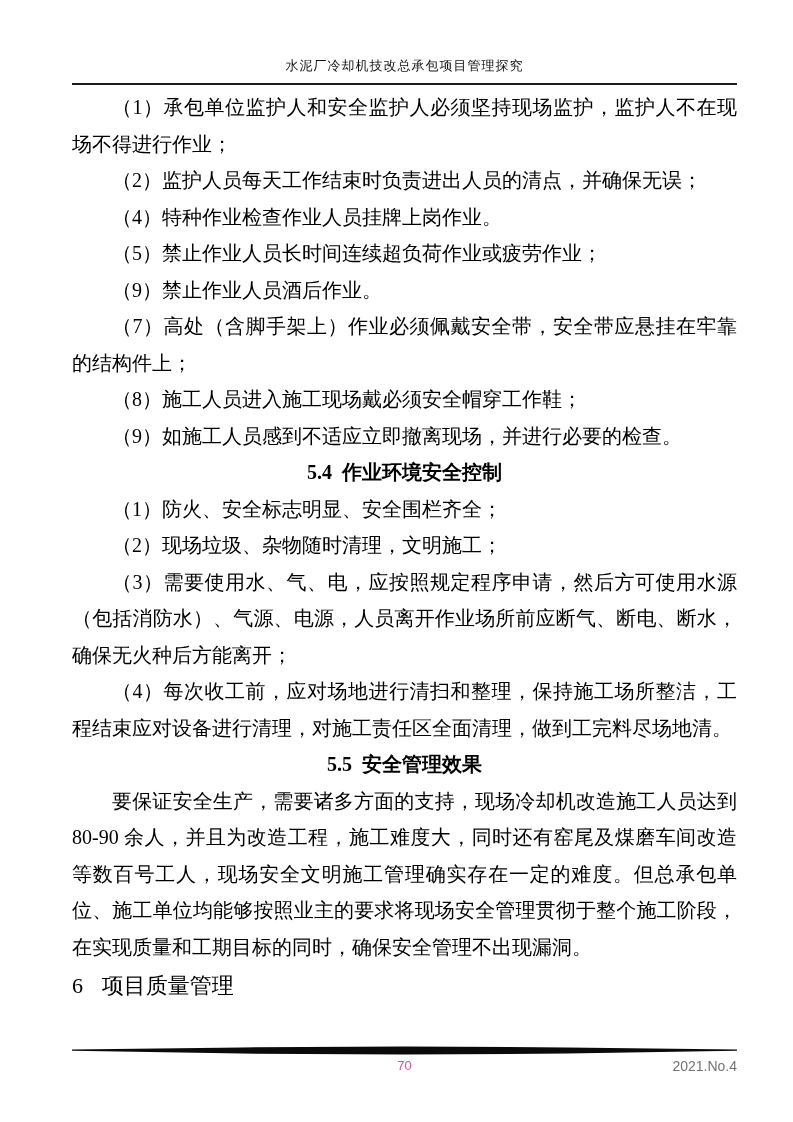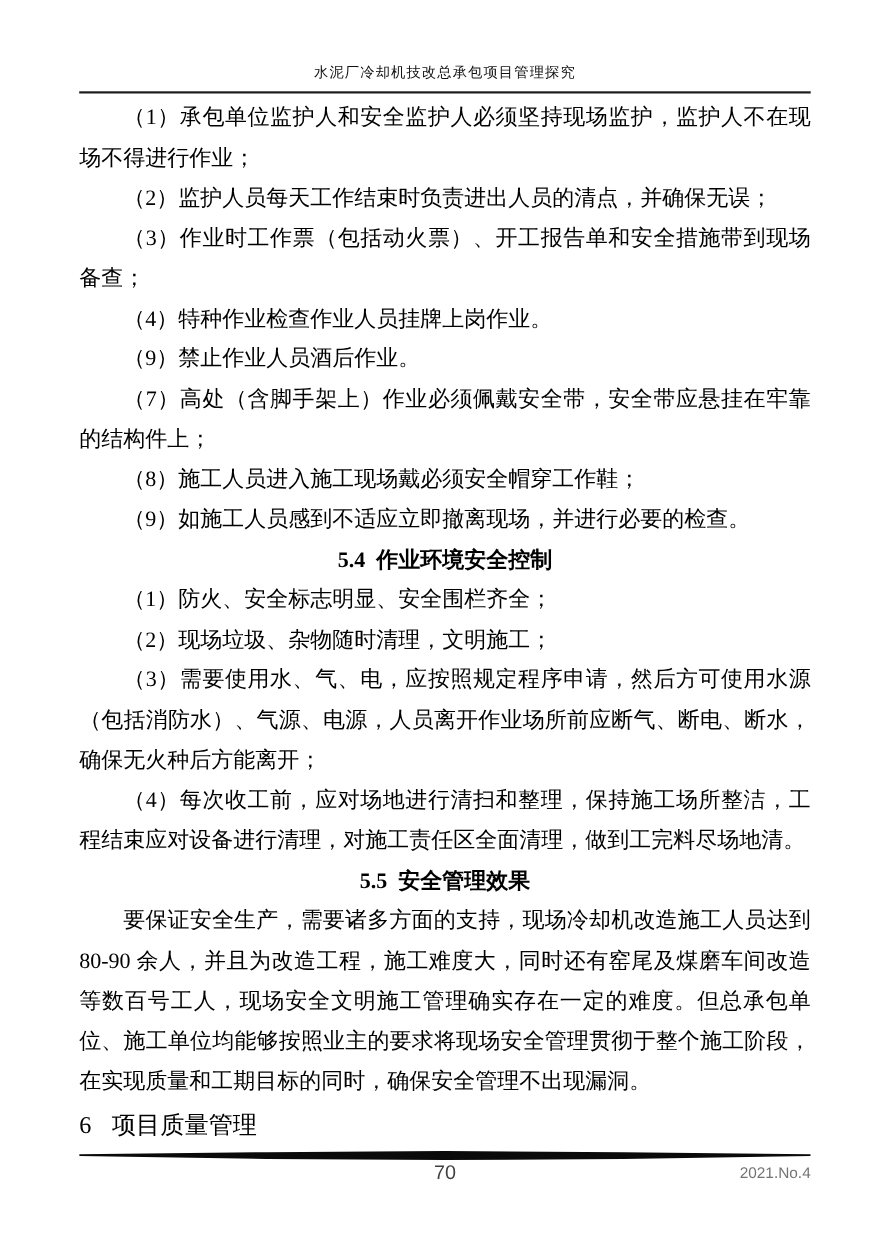--- a/index.html
+++ b/index.html
@@ -64,23 +64,23 @@
   }
   .footer-row {
     position: relative;
     margin-top: 2px;
     height: 18px;
     font-family: "Liberation Sans", "DejaVu Sans", sans-serif;
   }
   .page-num {
     display: block;
     text-align: center;
-    font-size: 18px;
+    font-size: 13px;
     line-height: 18px;
-    color: #404040;
+    color: #ec4899;
   }
   .issue-label {
     position: absolute;
     right: 0;
     top: 0;
     font-size: 14px;
     line-height: 18px;
     color: #737373;
   }
 </style>
@@ -88,22 +88,22 @@
 <body>
 
 <div class="page">
 
   <div class="header-title">水泥厂冷却机技改总承包项目管理探究</div>
   <div class="header-rule"></div>
 
   <div class="body">
     <p class="para">（1）承包单位监护人和安全监护人必须坚持现场监护，监护人不在现场不得进行作业；</p>
     <p class="para">（2）监护人员每天工作结束时负责进出人员的清点，并确保无误；</p>
-    <p class="para">（3）作业时工作票（包括动火票）、开工报告单和安全措施带到现场备查；</p>
     <p class="para">（4）特种作业检查作业人员挂牌上岗作业。</p>
+    <p class="para">（5）禁止作业人员长时间连续超负荷作业或疲劳作业；</p>
     <p class="para">（9）禁止作业人员酒后作业。</p>
     <p class="para">（7）高处（含脚手架上）作业必须佩戴安全带，安全带应悬挂在牢靠的结构件上；</p>
     <p class="para">（8）施工人员进入施工现场戴必须安全帽穿工作鞋；</p>
     <p class="para">（9）如施工人员感到不适应立即撤离现场，并进行必要的检查。</p>
 
     <h2 class="h2"><span class="h-num">5.4</span><span>作业环境安全控制</span></h2>
 
     <p class="para">（1）防火、安全标志明显、安全围栏齐全；</p>
     <p class="para">（2）现场垃圾、杂物随时清理，文明施工；</p>
     <p class="para">（3）需要使用水、气、电，应按照规定程序申请，然后方可使用水源（包括消防水）、气源、电源，人员离开作业场所前应断气、断电、断水，确保无火种后方能离开；</p>

